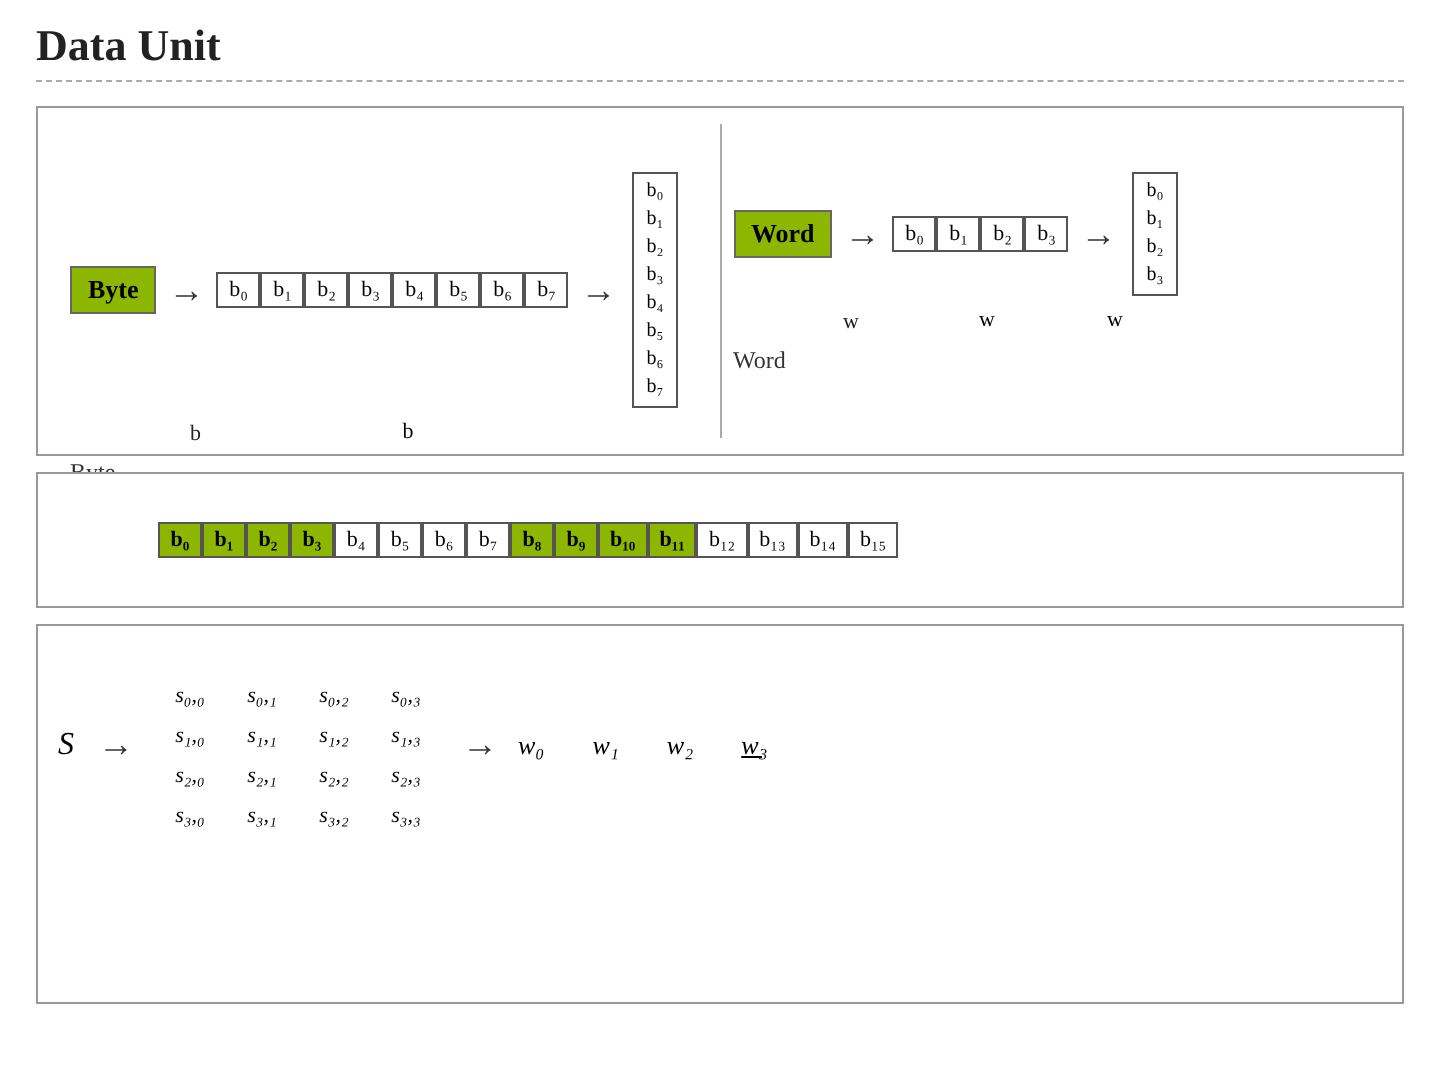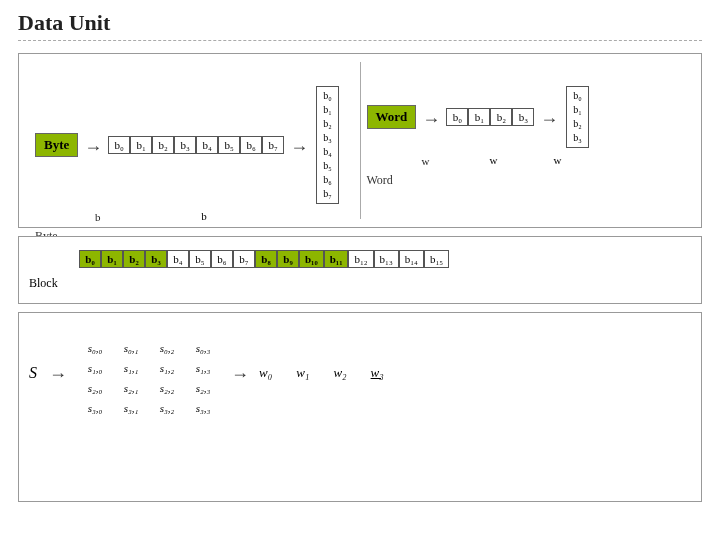--- a/index.html
+++ b/index.html
@@ -324,21 +324,20 @@
       <div class="bit-cell">b₇</div>
       <div class="bit-cell highlighted">b₈</div>
       <div class="bit-cell highlighted">b₉</div>
       <div class="bit-cell highlighted">b₁₀</div>
       <div class="bit-cell highlighted">b₁₁</div>
       <div class="bit-cell">b₁₂</div>
       <div class="bit-cell">b₁₃</div>
       <div class="bit-cell">b₁₄</div>
       <div class="bit-cell">b₁₅</div>
     </div>
-    <div class="block-caption">Block</div>
   </div>
 
   <div class="section-box state-section">
     <div class="state-row">
 
       <div style="display:flex;flex-direction:row;align-items:center;gap:6px;">
         <span class="s-label">S</span>
         <span class="arrow">→</span>
       </div>
 

